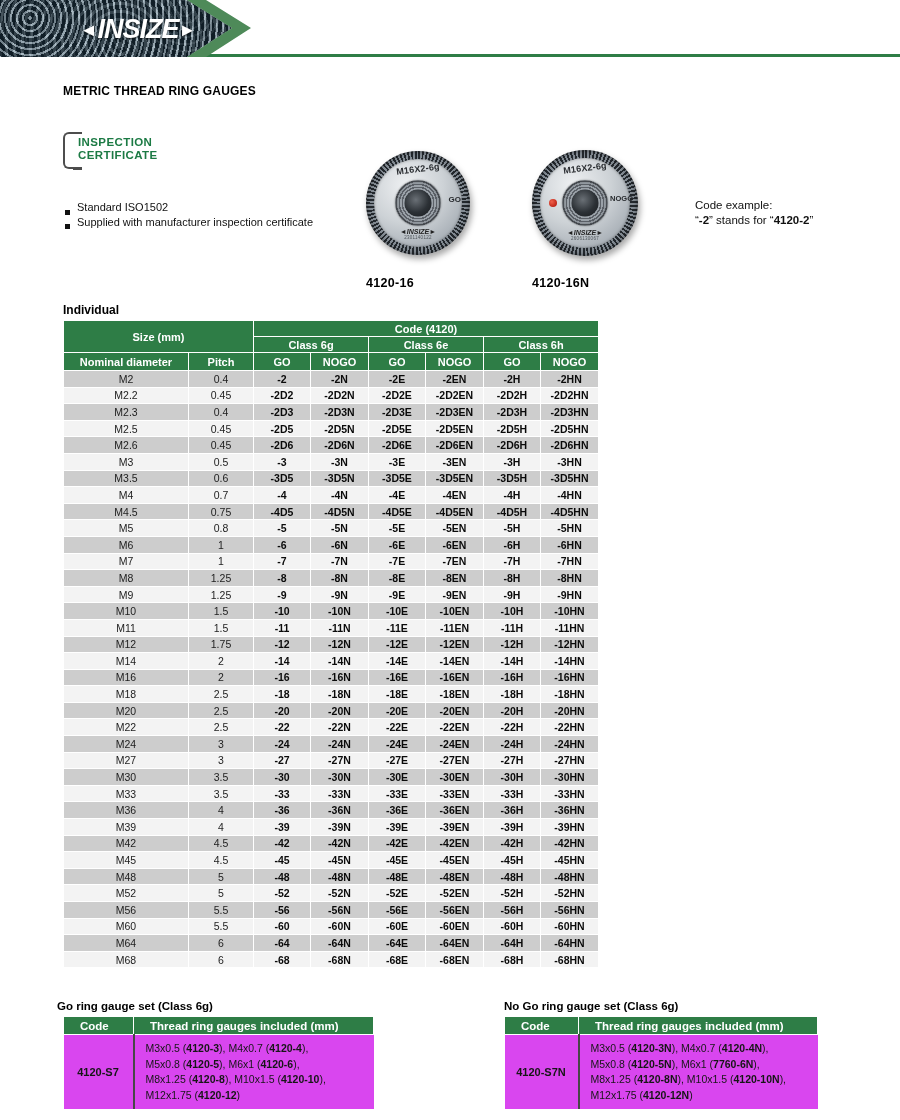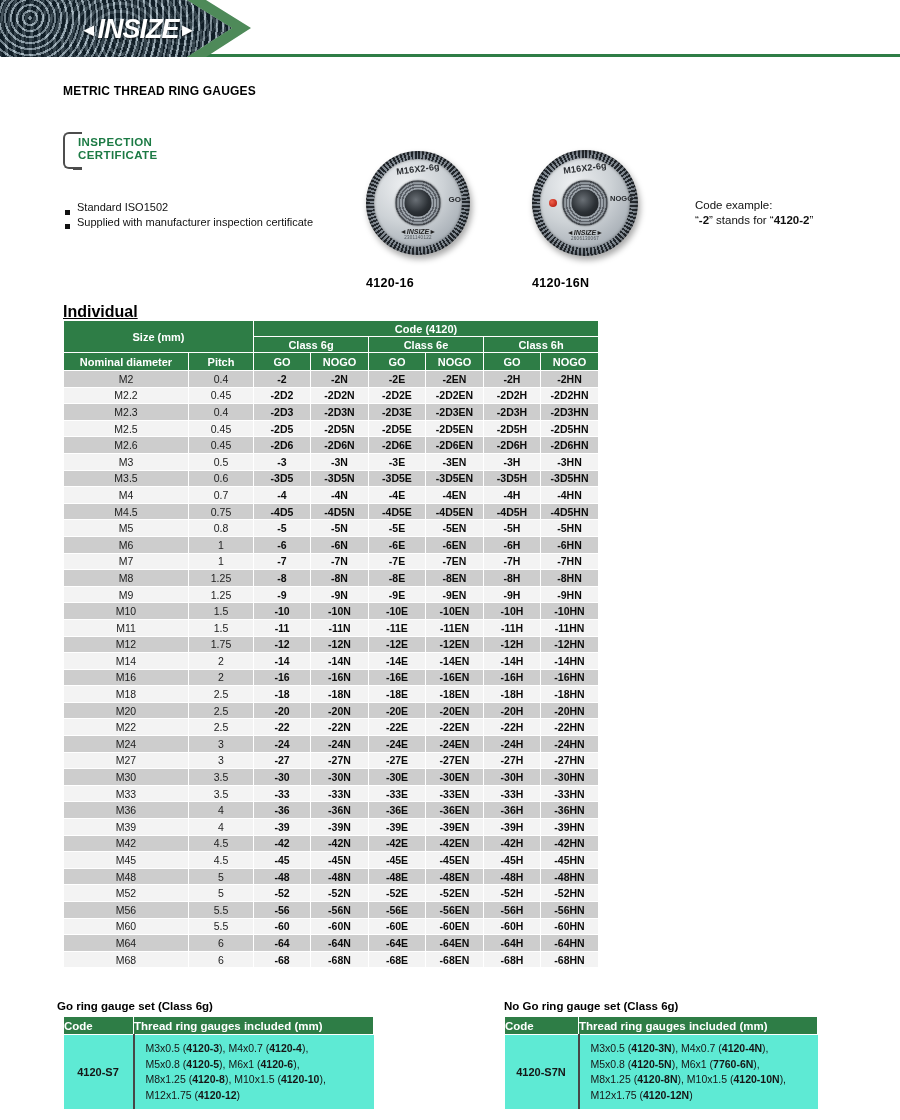--- a/index.html
+++ b/index.html
@@ -74,38 +74,38 @@
     font-size:7px; font-weight:bold; font-style:italic; color:#222; line-height:6px; }
   .ring .serial { font-size:4.5px; font-weight:normal; font-style:normal; color:#4d5358; letter-spacing:.3px; }
   .ring .red-dot { position:absolute; left:17px; top:49px; width:8px; height:8px; border-radius:50%;
     background:radial-gradient(circle at 35% 35%, #f0604a, #c0281a 70%); }
   .ring-caption { position:absolute; text-align:left; font-weight:bold; font-size:12.5px; color:#000; letter-spacing:.3px; }
 
   
   .code-example { position:absolute; left:695px; top:198px; font-size:11.5px; line-height:15px; color:#111; }
 
   
-  .individual-label { position:absolute; left:63px; top:303px; font-size:16px; font-weight:bold; color:#000;text-decoration:underline; }
+  .individual-label { position:absolute; left:63px; top:303px; font-size:12px; font-weight:bold; color:#000; }
   table.main { position:absolute; left:63px; top:320px; width:535px; border-collapse:collapse; table-layout:fixed; }
   table.main th, table.main td { border:1px solid #ffffff; text-align:center; vertical-align:middle; }
   table.main th { background:#2e7d46; color:#ffffff; font-weight:bold; font-size:11px; }
   table.main tr.h1 th { height:16px; }
   table.main tr.h2 th { height:16px; }
   table.main tr.h3 th { height:18px; }
   table.main td { height:16.6px; font-size:10.5px; color:#1c1c1c; padding:0; }
   table.main td.code { font-weight:bold; color:#0a0a0a; }
   table.main tr.odd  td { background:#cdcdcd; }
   table.main tr.even td { background:#f3f3f3; }
 
   
   .set-title { position:absolute; font-size:11.5px; font-weight:bold; color:#000; }
   table.set { position:absolute; border-collapse:collapse; table-layout:fixed; }
   table.set th { background:#2e7d46; color:#fff; font-weight:bold; font-size:11.5px; height:18px;
-    text-align:left; padding:0 0 0 0; border:1px solid #fff; }
-  table.set td { background:#5eead4; font-size:10.5px; color:#161616; vertical-align:middle; }
+    text-align:left; padding:0 0 0 16px; border:1px solid #fff; }
+  table.set td { background:#d946ef; font-size:10.5px; color:#161616; vertical-align:middle; }
   table.set td.codecell { text-align:center; font-weight:bold; font-size:11px; }
   table.set td.listcell { border-left:2px solid #474747; padding:6px 4px 6px 11px; line-height:15.5px; }
   b { font-weight:bold; }
 </style>
 </head>
 <body>
 
 <div class="green-rule"></div>
 <div class="banner-photo"></div>
 <div class="banner-chevron"></div>

